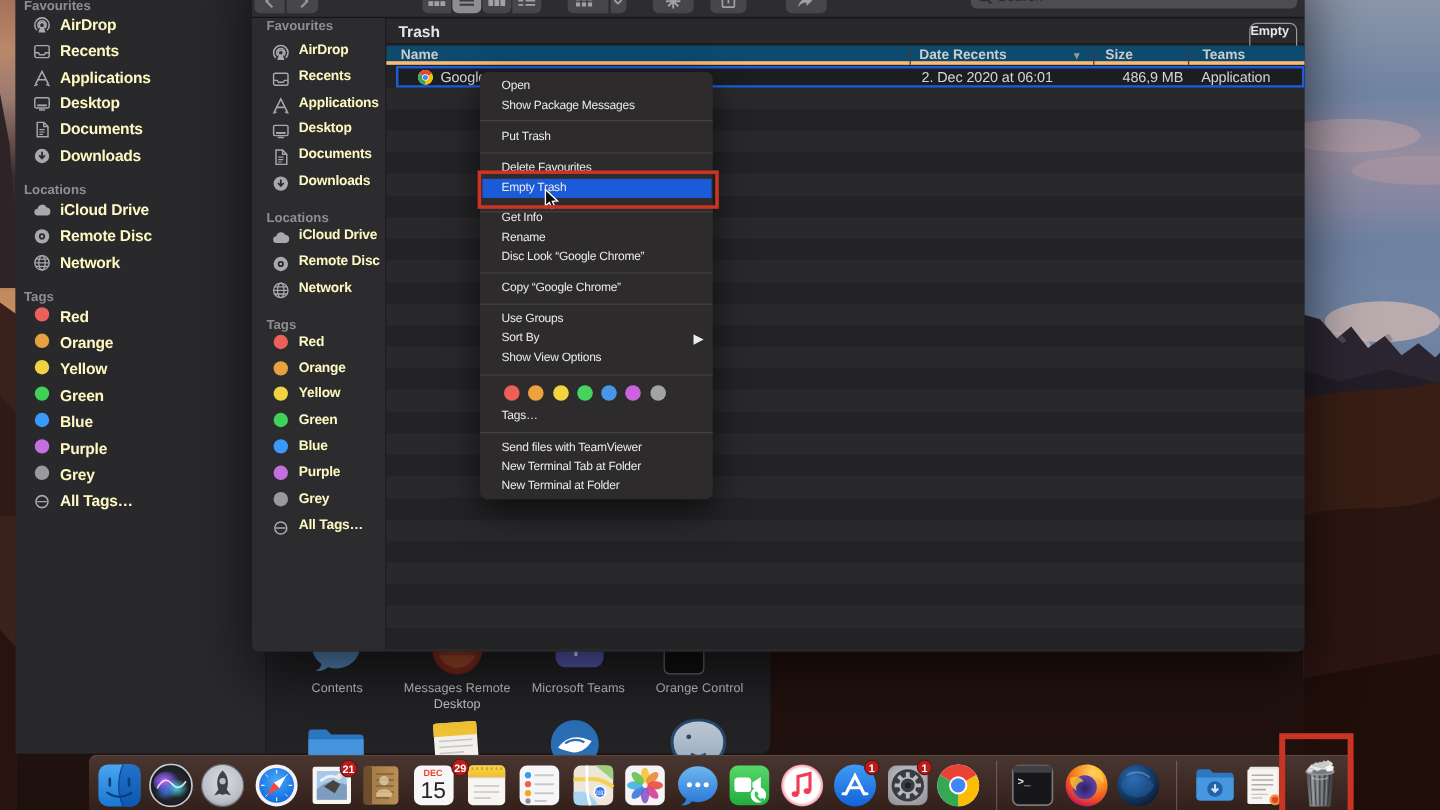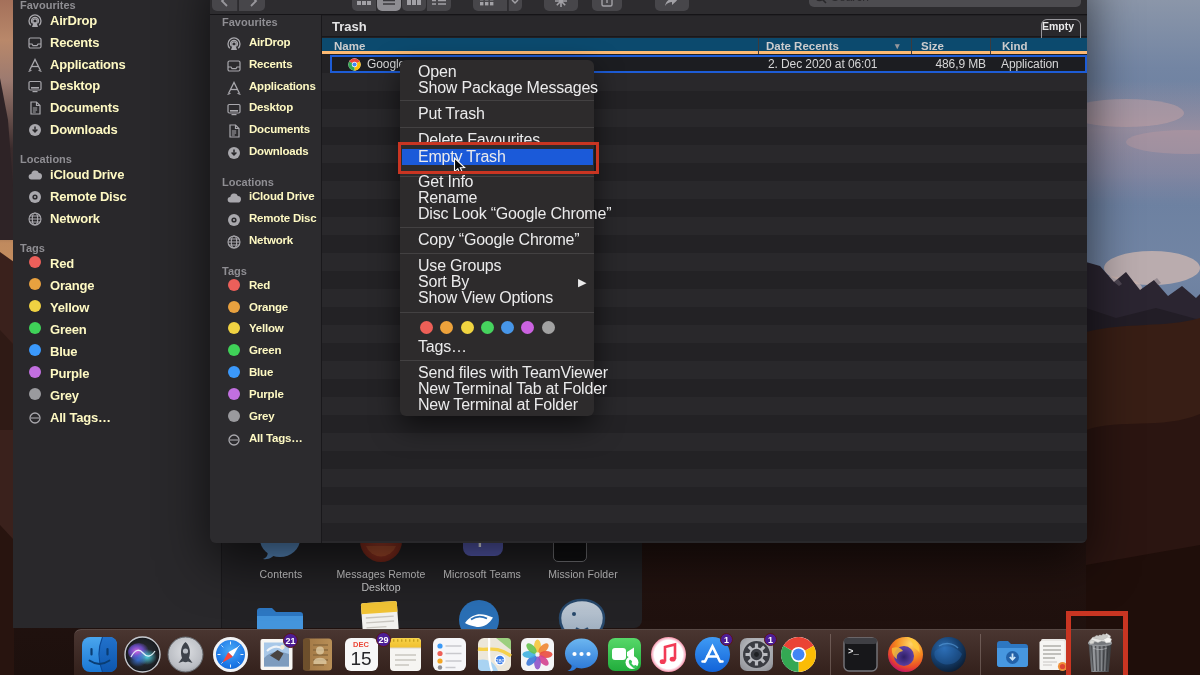--- a/index.html
+++ b/index.html
@@ -16,27 +16,27 @@
 .tagdot{width:12px;height:12px;border-radius:50%;flex:0 0 auto;margin:0 2px}
 #toolbar{position:absolute;left:0;top:0;width:877px;height:53px;background:#2d2c2f;border-bottom:1px solid #151417}
 .tbtn{position:absolute;background:#47464a;border-radius:5px}
 #titlebar{position:absolute;left:112px;top:54px;width:765px;height:21px;background:#29282b;border-bottom:1px solid #19181b}
 #colhead{position:absolute;left:112px;top:76px;width:765px;height:16px;background:#0c4a6e;border-bottom:3px solid #fdba74;color:#cccccd;font-size:11.5px;font-weight:700}
 #fgsidebar{position:absolute;left:0;top:53px;width:112px;height:528px;background:#2c2b2e;border-right:1px solid #19181b;border-radius:0 0 0 6px}
 #rows{position:absolute;left:112px;top:93px;width:765px;height:488px;overflow:hidden;border-radius:0 0 6px 0;background:repeating-linear-gradient(180deg,#232225 0 18px,#29282b 18px 36px)}
 .colsep{position:absolute;top:0;width:1px;height:16px;background:#3c3b3e}
 #selrow{position:absolute;left:120px;top:93px;width:757px;height:18px;background:#1c1d21;border:2px solid #1d5cd6;display:flex;align-items:center;color:#d6d6d7;font-size:12px;letter-spacing:-.1px}
 #menu{position:absolute;left:400px;top:60px;width:194px;height:356px;background:#2d2b2c;border-radius:6px;box-shadow:0 10px 28px rgba(0,0,0,.6)}
-.mi{position:absolute;left:18px;color:#ebebec;font-size:16px;white-space:nowrap;transform:translateY(-50%);letter-spacing:-.2px}
+.mi{position:absolute;left:18px;color:#ebebec;font-size:10px;white-space:nowrap;transform:translateY(-50%);letter-spacing:-.2px}
 .msep{position:absolute;left:0;width:194px;height:1px;background:#434142}
 #mihl{position:absolute;left:1.5px;top:89px;width:191.5px;height:16px;background:#1b5ad9}
 .redbox{position:absolute;border:3px solid #c93522}
 #dock{position:absolute;left:74px;top:629px;width:1054px;height:46px;background:linear-gradient(180deg,#4a3631 0%,#33201b 100%);border-radius:7px 7px 0 0;border-top:1px solid rgba(255,255,255,.18)}
 .dk{position:absolute;top:636px;width:37px;height:37px}
-.badge{position:absolute;background:#4c1d95;color:#fff;border-radius:9px;font-size:9px;font-weight:700;display:flex;align-items:center;justify-content:center;border:1px solid #5c1714}
+.badge{position:absolute;background:#b91c1c;color:#fff;border-radius:9px;font-size:9px;font-weight:700;display:flex;align-items:center;justify-content:center;border:1px solid #5c1714}
 .dsep{position:absolute;top:634px;width:1px;height:41px;background:rgba(195,175,170,.33)}
 .aplabel{position:absolute;color:#c9c9ca;font-size:10.5px;text-align:center;transform:translateX(-50%);white-space:nowrap;font-weight:400;letter-spacing:.1px}
 </style></head><body>
 <div id="stage">
 <div id="desk"></div>
     <div id="wallL"></div>
     <div id="wallR"></div>
 <svg style="position:absolute;left:1086px;top:0" width="114" height="675" viewBox="0 0 114 675">
       <defs>
         <linearGradient id="cb" x1="0" y1="0" x2="0" y2="1">
@@ -242,21 +242,21 @@
       <svg style="position:absolute;left:461px;top:518px" width="44" height="44" viewBox="0 0 44 44">
         <rect x="2" y="6" width="40" height="32" rx="8" fill="#5a5fb8"></rect>
         <rect x="26" y="2" width="16" height="20" rx="5" fill="#7b80cc"></rect>
         <text x="14" y="29" font-size="16" fill="#fff" font-family="Liberation Sans" font-weight="bold">T</text>
       </svg>
       <div style="position:absolute;left:553px;top:532px;width:34px;height:30px;background:#111113;border:1.5px solid #737377;border-radius:5px"></div>
       <div class="aplabel" style="left:281px;top:568px">Contents</div>
       <div class="aplabel" style="left:381px;top:568px">Messages Remote</div>
       <div class="aplabel" style="left:381px;top:581px">Desktop</div>
       <div class="aplabel" style="left:482px;top:568px">Microsoft Teams</div>
-      <div class="aplabel" style="left:583px;top:568px">Mission Folder</div>
+      <div class="aplabel" style="left:583px;top:568px">Orange Control</div>
       <svg style="position:absolute;left:255px;top:603px" width="50" height="40" viewBox="0 0 50 40">
         <path d="M2 8 a3 3 0 0 1 3-3 h12 l4 4 h24 a3 3 0 0 1 3 3 v22 a3 3 0 0 1-3 3 H5 a3 3 0 0 1-3-3z" fill="#2d77c2"></path>
         <path d="M2 13 h46 v21 a3 3 0 0 1-3 3 H5 a3 3 0 0 1-3-3z" fill="#4495dd"></path>
       </svg>
       <svg style="position:absolute;left:358px;top:600px" width="44" height="40" viewBox="0 0 44 40">
         <g transform="rotate(-4 22 20)">
           <rect x="4" y="2" width="36" height="38" rx="2" fill="#f2f1ee"></rect>
           <path d="M4 4 a2 2 0 0 1 2-2 h32 a2 2 0 0 1 2 2 v9 H4z" fill="#f2c435"></path>
           <path d="M8 17h28M8 22h28M8 27h20" stroke="#c9c6c0" stroke-width="1.3"></path>
         </g>
@@ -500,21 +500,21 @@
       </div>
       <div id="titlebar">
         <div style="position:absolute;left:10px;top:3px;font-size:13px;font-weight:700;color:#e4e4e5">Trash</div>
         <div style="position:absolute;right:6px;top:3px;width:40px;height:28px;border:1.5px solid #98979c;border-radius:6px;color:#e8e8e9;font-size:10.5px;font-weight:700;text-align:left;line-height:12px">Empty</div>
       </div>
       <div id="colhead">
         <div style="position:absolute;left:12px;top:2px">Name</div>
         <div style="position:absolute;left:444px;top:2px">Date Recents</div>
         <div style="position:absolute;left:573px;top:3px;font-size:9px;color:#98979c">▾</div>
         <div style="position:absolute;left:599px;top:2px">Size</div>
-        <div style="position:absolute;left:680px;top:2px">Kind</div>
+        <div style="position:absolute;left:680px;top:2px">Teams</div>
         <div class="colsep" style="left:436px"></div>
         <div class="colsep" style="left:589px"></div>
         <div class="colsep" style="left:668px"></div>
       </div>
       <div id="rows"></div>
       <div id="selrow">
         <div style="position:absolute;left:16px;top:1px;width:13px;height:13px"><svg width="13" height="13" viewBox="0 0 36 36">
 <circle cx="18" cy="18" r="17" fill="#fff"></circle>
 <path d="M18 18 L3.3 9.5 A17 17 0 0 1 32.7 9.5 Z" fill="#ea4335"></path>
 <path d="M18 18 L32.7 9.5 A17 17 0 0 1 18 35 Z" fill="#fbbc05"></path>

